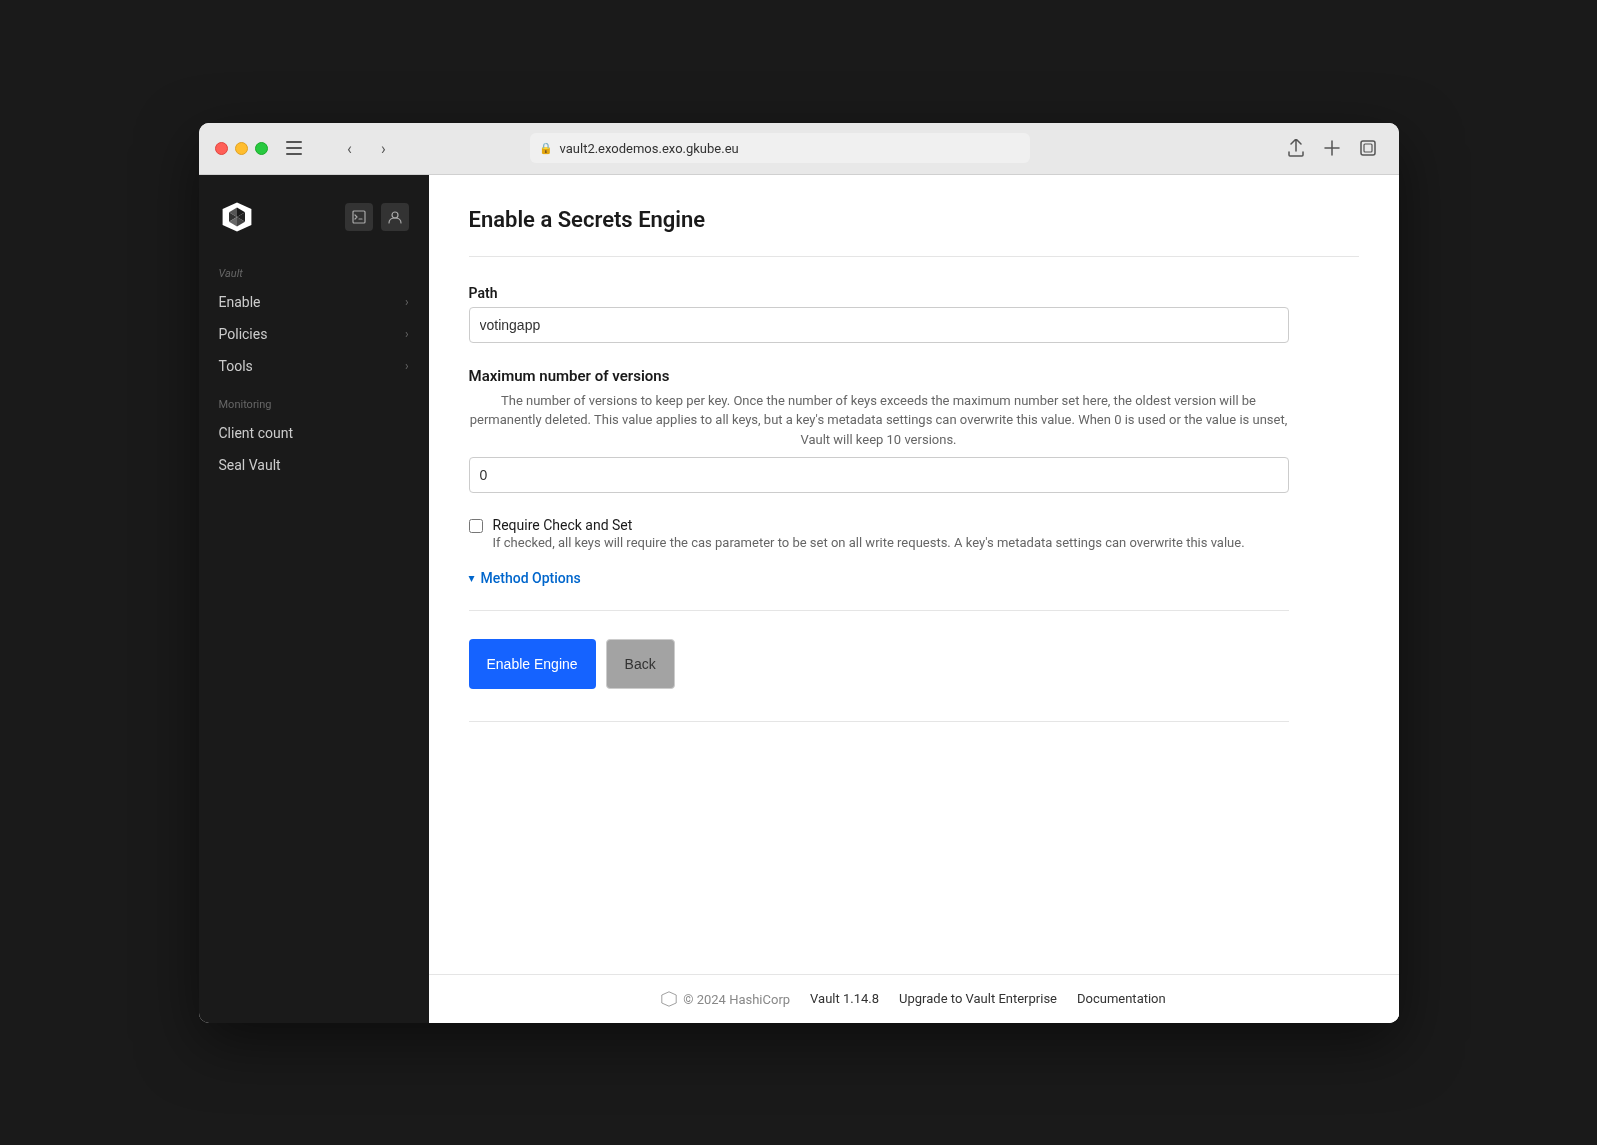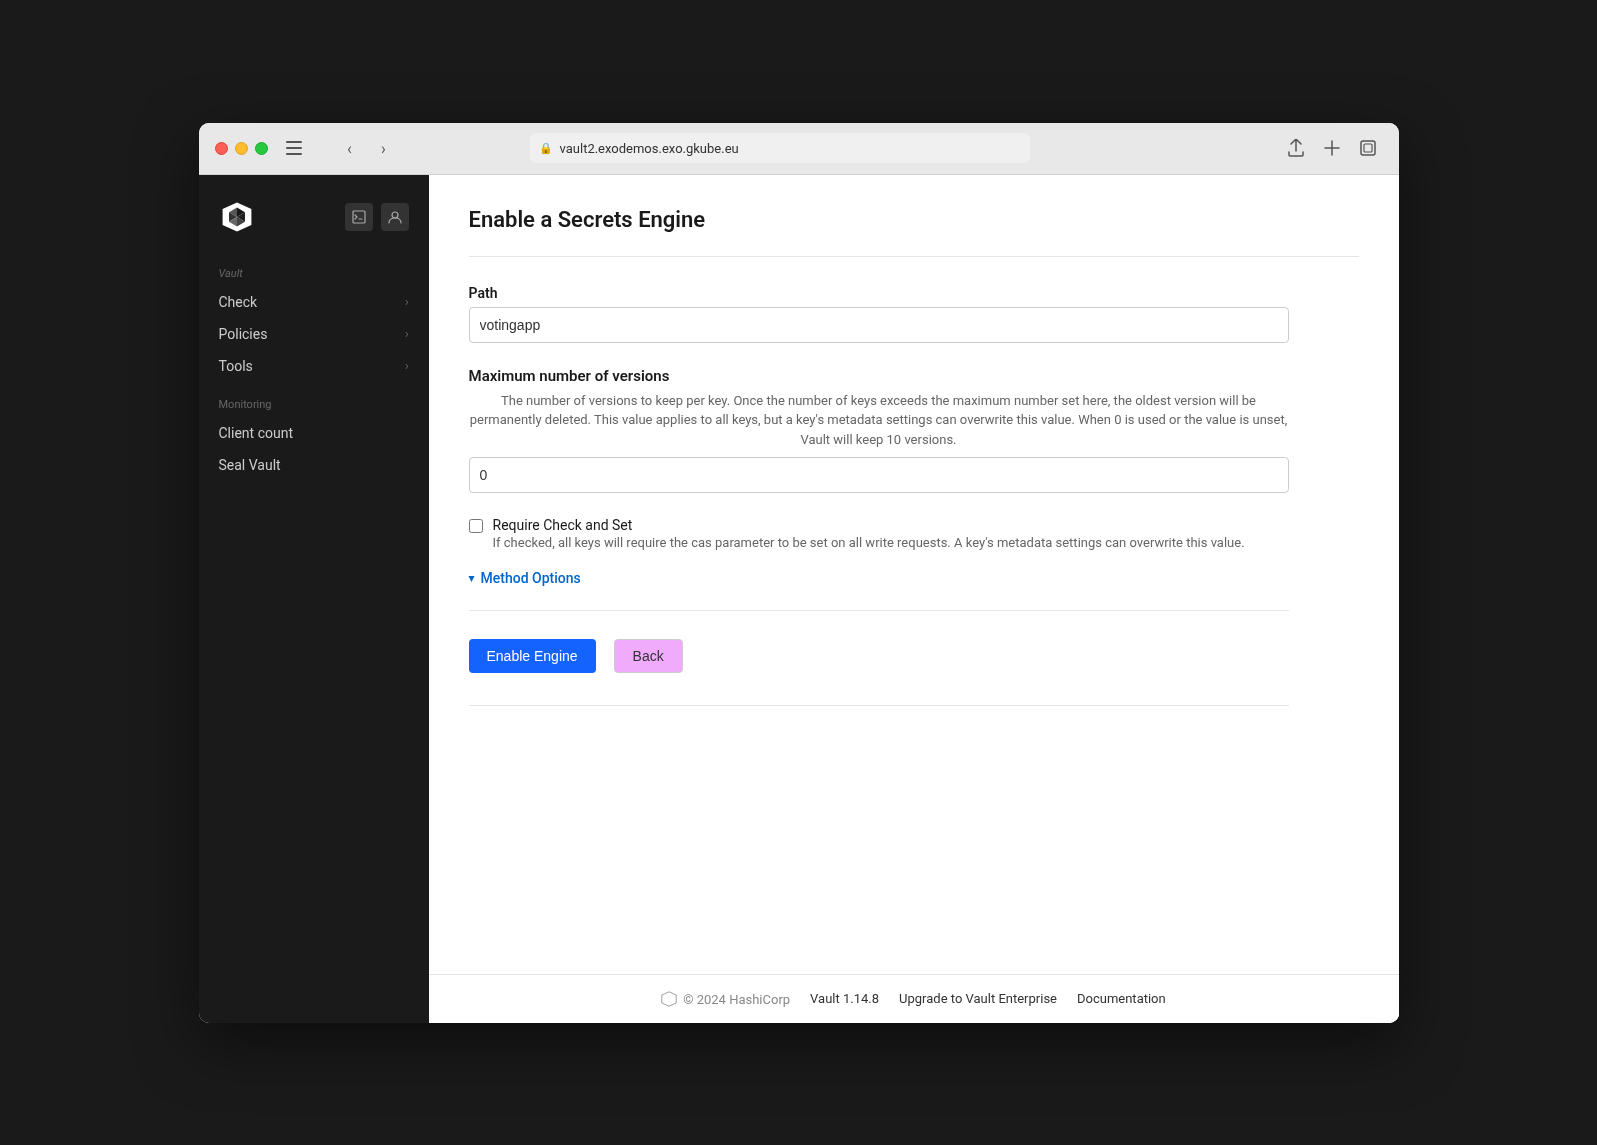--- a/index.html
+++ b/index.html
@@ -363,41 +363,41 @@
       text-decoration: none;
     }
 
     .chevron-down {
       font-size: 12px;
     }
 
     
     .action-buttons {
       display: flex;
-      gap: 18px;
+      gap: 10px;
       margin-bottom: 32px;
     }
 
     .btn-primary {
       background: #1563ff;
       color: white;
       border: none;
       border-radius: 4px;
       padding: 8px 18px;
       font-size: 14px;
       font-weight: 500;
       cursor: pointer;
     }
 
     .btn-secondary {
-      background: #f0abfc;
+      background: #a3a3a3;
       color: #333;
       border: 1px solid #ccc;
       border-radius: 4px;
-      padding: 8px 18px;
+      padding: 16px 18px;
       font-size: 14px;
       font-weight: 500;
       cursor: pointer;
     }
 
     
     .page-footer {
       border-top: 1px solid #e5e5e5;
       padding: 16px 40px;
       display: flex;
@@ -507,21 +507,21 @@
               <circle cx="7" cy="5" r="3" stroke="#aaa" stroke-width="1.2"></circle>
               <path d="M1 13c0-3.314 2.686-5 6-5s6 1.686 6 5" stroke="#aaa" stroke-width="1.2" stroke-linecap="round"></path>
             </svg>
           </div>
         </div>
       </div>
 
       <div class="sidebar-section-label">Vault</div>
 
       <div class="sidebar-item">
-        <span>Check</span>
+        <span>Enable</span>
         <span class="chevron">›</span>
       </div>
       <div class="sidebar-item">
         <span>Policies</span>
         <span class="chevron">›</span>
       </div>
       <div class="sidebar-item">
         <span>Tools</span>
         <span class="chevron">›</span>
       </div>

